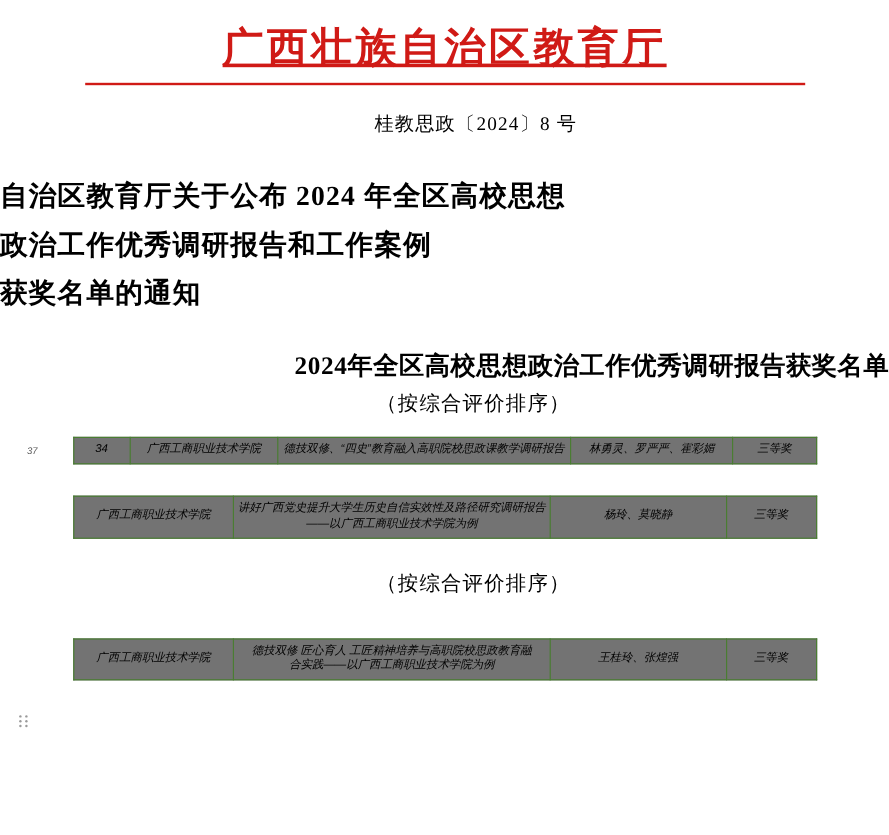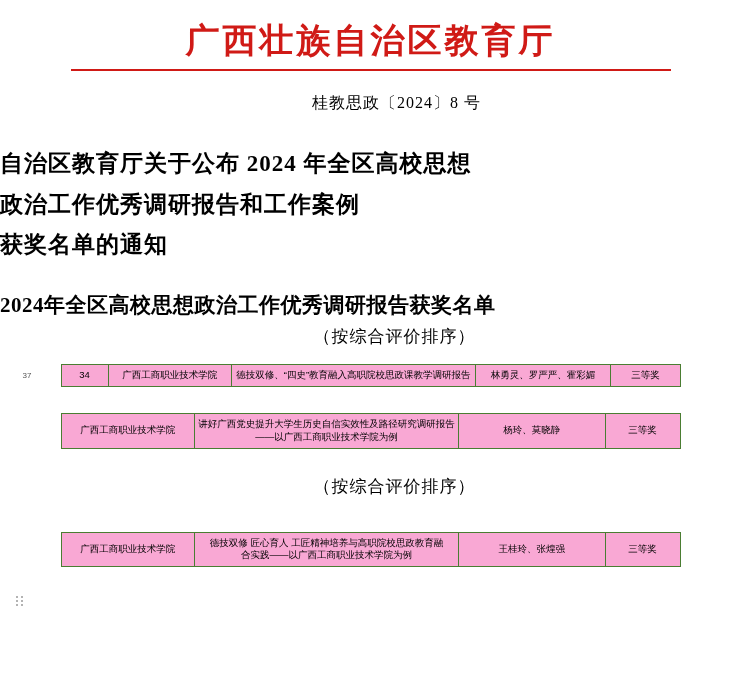--- a/index.html
+++ b/index.html
@@ -28,20 +28,21 @@
     text-align: center;
     padding-top: 22px;
   }
   .masthead-title {
     color: #d01a16;
     font-family: "DejaVu Serif", serif;
     font-weight: bold;
     font-size: 34px;
     letter-spacing: 3px;
     line-height: 1.1;
+    text-decoration: underline;
   }
   .masthead-rule {
     margin: 10px auto 0 auto;
     width: 600px;
     height: 2px;
     background: #d01a16;
   }
 
   
   .doc-number {
@@ -63,44 +64,45 @@
   }
   .main-title div {
     white-space: nowrap;
   }
 
   
   .section {
     margin-top: 26px;
   }
   .section-title {
-    text-align: left;
+    text-align: right;
     font-size: 21px;
     font-weight: bold;
     letter-spacing: 0.5px;
   }
   .section-subtitle {
     text-align: center;
     font-size: 17px;
     margin-top: 6px;
     letter-spacing: 1px;
     margin-left: 48px;
   }
 
   
   .table-wrap {
     margin: 16px auto 0 auto;
     width: 620px;
     position: relative;
+    font-style: italic;
   }
   table.award {
     border-collapse: collapse;
     width: 100%;
     table-layout: fixed;
-    background: #f9a8d4;
+    background: #737373;
   }
   table.award td {
     border: 1px solid #4a7d32;
     font-size: 9.5px;
     line-height: 1.35;
     text-align: center;
     vertical-align: middle;
     padding: 4px 2px;
     font-family: "Liberation Sans", sans-serif;
   }

